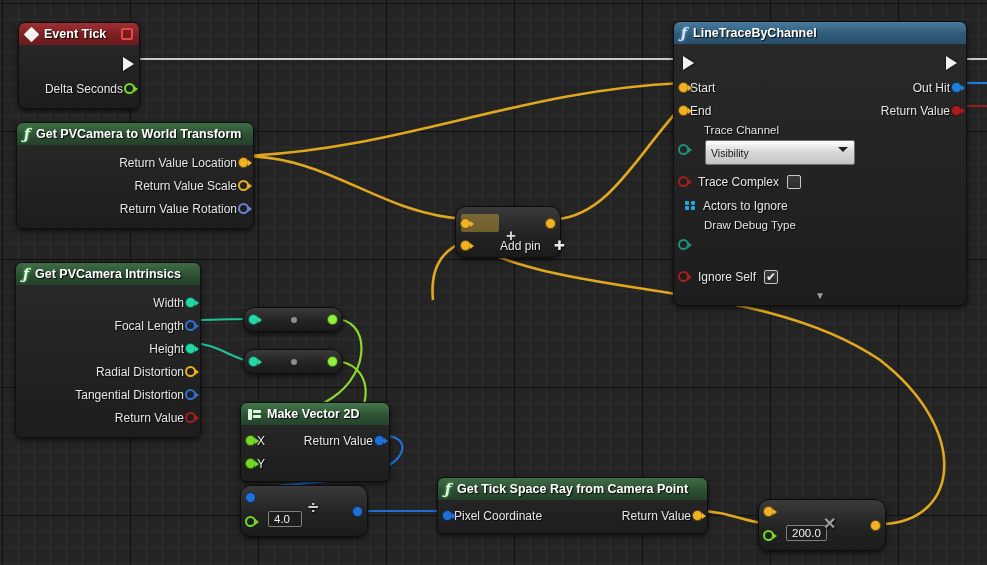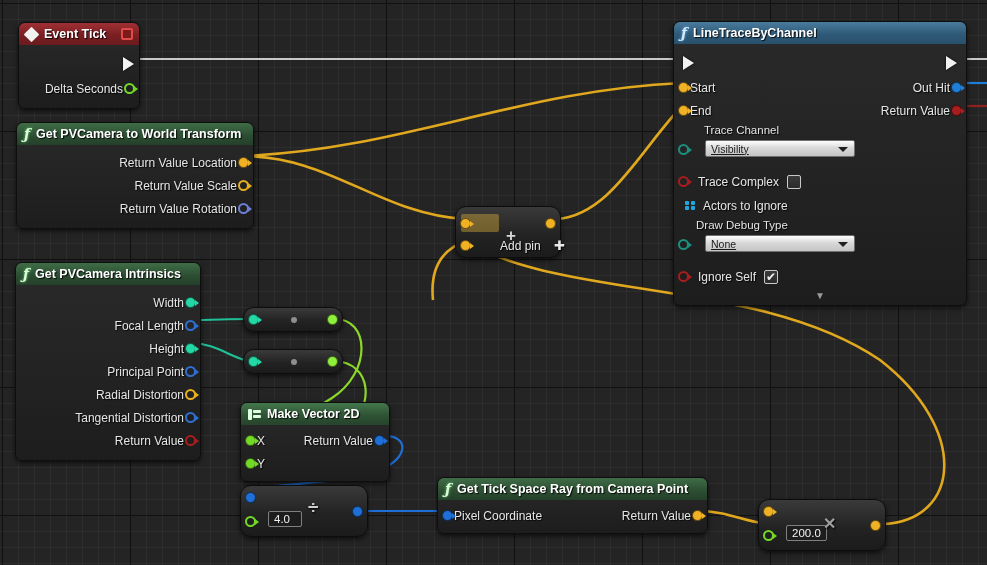--- a/index.html
+++ b/index.html
@@ -119,30 +119,30 @@
   .exec-pin {
     position:absolute;
     width:0;height:0;
     border-left: 11px solid #f2f2f2;
     border-top: 7px solid transparent;
     border-bottom: 7px solid transparent;
     filter: drop-shadow(0 0 1px #000);
   }
 
   .combo {
-    height: 17px;
+    height: 25px;
     background: linear-gradient(to bottom,#ffffff 0%,#d9d9d9 45%,#c4c4c4 100%);
     border: 1px solid #6f6f6f;
     border-radius: 2px;
     color: #1a1a1a;
     font-size: 10.5px;
     line-height: 16px;
     padding-left: 5px;
     position: relative;
-    display:flex; align-items:center;text-decoration:underline;
+    display:flex; align-items:center;
   }
   .combo .caret {
     position:absolute; right:6px; top:6px;
     width:0;height:0;border-left:5px solid transparent;border-right:5px solid transparent;
     border-top:5px solid #1f1f1f;
   }
   .sublabel { font-size: 11.5px; color:#e4e4e4; text-shadow:1px 1px 1px #000; }
 
   .checkbox {
     width: 14px; height:14px;
@@ -307,27 +307,20 @@
         </span>
       </div>
       <div class="row out">
         <span class="lbl">Height</span>
         <span class="pin right filled" style="color:#24d8a6; top:6px;">
           <span class="dot"></span>
             <span class="arrow"></span>
         </span>
       </div>
       <div class="row out">
-        <span class="lbl">Principal Point</span>
-        <span class="pin right hollow" style="color:#2f6fd4; top:6px;">
-          <span class="dot"></span>
-            <span class="arrow"></span>
-        </span>
-      </div>
-      <div class="row out">
         <span class="lbl">Radial Distortion</span>
         <span class="pin right hollow" style="color:#e8b01e; top:6px;">
           <span class="dot"></span>
             <span class="arrow"></span>
         </span>
       </div>
       <div class="row out">
         <span class="lbl">Tangential Distortion</span>
         <span class="pin right hollow" style="color:#2f6fd4; top:6px;">
           <span class="dot"></span>
@@ -411,25 +404,21 @@
             <i style="left:6px;top:5px;"></i>
         </span>
         <span class="lbl">Actors to Ignore</span>
       </div>
 
       <div style="position:relative; height:45px; margin-top:1px;">
         <span class="pin left hollow" style="color:#1c8f7e; top:20px;">
           <span class="dot"></span>
             <span class="arrow"></span>
         </span>
-        <div class="sublabel" style="position:absolute; left:22px; top:0;">Draw Debug Type</div>
-        <div class="combo" style="position:absolute; left:31px; top:16px; width:150px;">
-          <span>None</span>
-          <span class="caret"></span>
-        </div>
+        <div class="sublabel" style="position:absolute; left:30px; top:0;">Draw Debug Type</div>
       </div>
 
       <div class="row in" style="padding-left:24px; height:25px;">
         <span class="pin left hollow" style="color:#a81d1d; top:7px;">
           <span class="dot"></span>
             <span class="arrow"></span>
         </span>
         <span class="lbl">Ignore Self</span>
         <span class="checkbox" style="margin-left:8px;">✔</span>
       </div>

